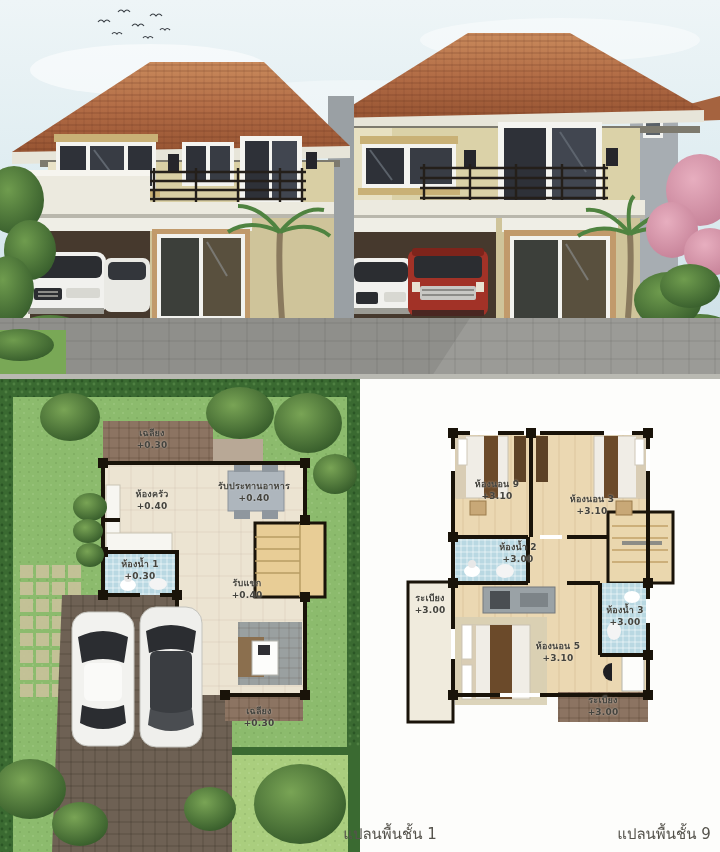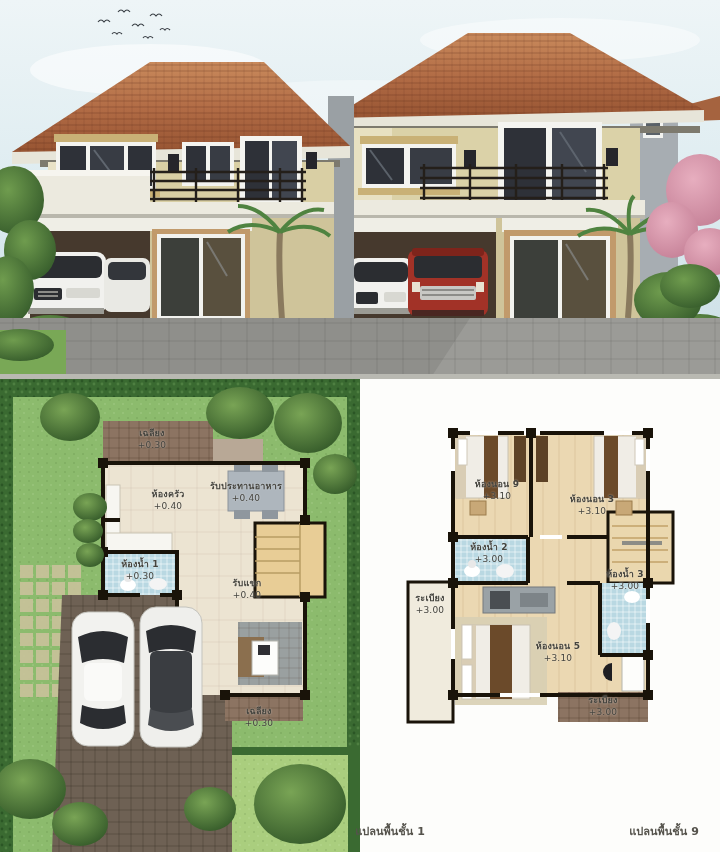--- a/index.html
+++ b/index.html
@@ -10,24 +10,24 @@
   
   .rlabel{
     position:absolute;
     transform:translateX(-50%);
     display:flex;flex-direction:column;align-items:center;
     font-size:9px;line-height:1.35;color:#45443e;
     font-weight:700;letter-spacing:.2px;white-space:nowrap;
     text-shadow:0 0 2px rgba(255,255,255,.55);
     pointer-events:none;
   }
-  .rlabel .elev{font-weight:400;}
+  .rlabel .elev{font-weight:700;}
   .caption{
     position:absolute;transform:translateX(-50%);
-    font-size:11px;font-weight:700;color:#55534c;white-space:nowrap;
+    font-size:15px;font-weight:400;color:#55534c;white-space:nowrap;
   }
 </style>
 </head>
 <body>
 
 <div id="canvas">
 
   <svg class="abs" style="left:0;top:0" width="720" height="379" viewBox="0 0 720 379">
     <defs>
       <linearGradient id="sky" x1="0" y1="0" x2="0" y2="1">
@@ -602,25 +602,25 @@
           <rect x="643" y="271" width="10" height="10"></rect>
         <rect x="526" y="49" width="10" height="10"></rect>
       </g>
     </g>
   </svg>
 
   <div class="rlabel" style="left:152px;top:427px">
     <span>เฉลียง</span>
     <span class="elev">+0.30</span>
   </div>
-  <div class="rlabel" style="left:168px;top:488px">
+  <div class="rlabel" style="left:152px;top:488px">
     <span>ห้องครัว</span>
     <span class="elev">+0.40</span>
   </div>
-  <div class="rlabel" style="left:246px;top:480px">
+  <div class="rlabel" style="left:254px;top:480px">
     <span>รับประทานอาหาร</span>
     <span class="elev">+0.40</span>
   </div>
   <div class="rlabel" style="left:140px;top:558px">
     <span>ห้องน้ำ 1</span>
     <span class="elev">+0.30</span>
   </div>
   <div class="rlabel" style="left:247px;top:577px">
     <span>รับแขก</span>
     <span class="elev">+0.40</span>
@@ -631,33 +631,33 @@
   </div>
 
   <div class="rlabel" style="left:497px;top:478px">
     <span>ห้องนอน 9</span>
     <span class="elev">+3.10</span>
   </div>
   <div class="rlabel" style="left:592px;top:493px">
     <span>ห้องนอน 3</span>
     <span class="elev">+3.10</span>
   </div>
-  <div class="rlabel" style="left:489px;top:541px">
+  <div class="rlabel" style="left:518px;top:541px">
     <span>ห้องน้ำ 2</span>
     <span class="elev">+3.00</span>
   </div>
   <div class="rlabel" style="left:430px;top:592px">
     <span>ระเบียง</span>
     <span class="elev">+3.00</span>
   </div>
   <div class="rlabel" style="left:558px;top:640px">
     <span>ห้องนอน 5</span>
     <span class="elev">+3.10</span>
   </div>
-  <div class="rlabel" style="left:625px;top:568px">
+  <div class="rlabel" style="left:625px;top:604px">
     <span>ห้องน้ำ 3</span>
     <span class="elev">+3.00</span>
   </div>
   <div class="rlabel" style="left:603px;top:694px">
     <span>ระเบียง</span>
     <span class="elev">+3.00</span>
   </div>
 
   <div class="caption" style="left:390px;top:822px">แปลนพื้นชั้น  1</div>
   <div class="caption" style="left:664px;top:822px">แปลนพื้นชั้น 9</div>

